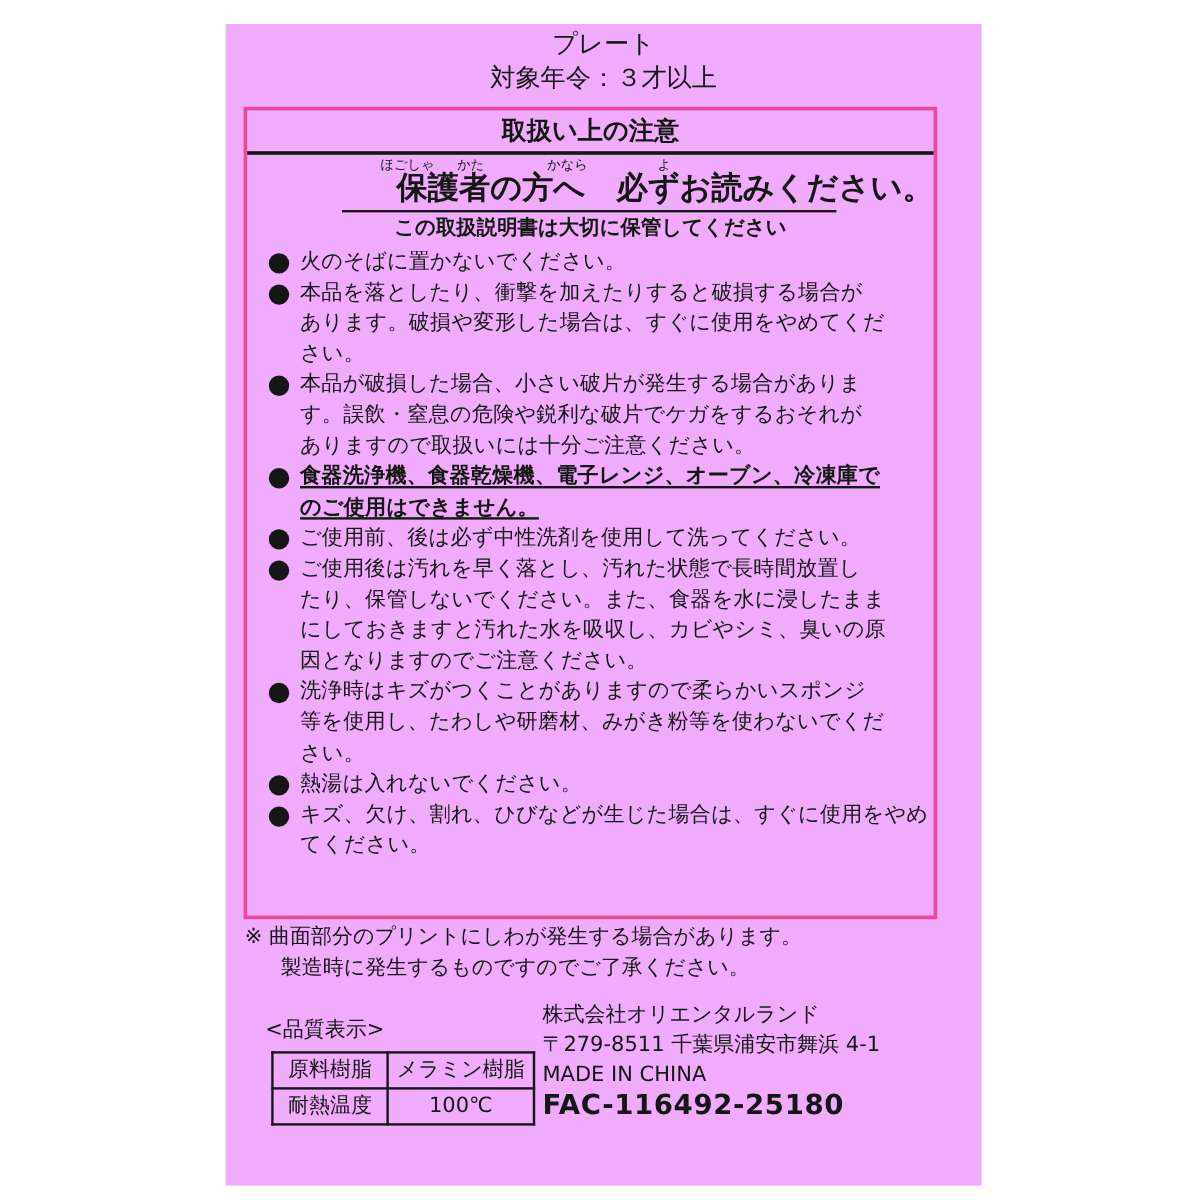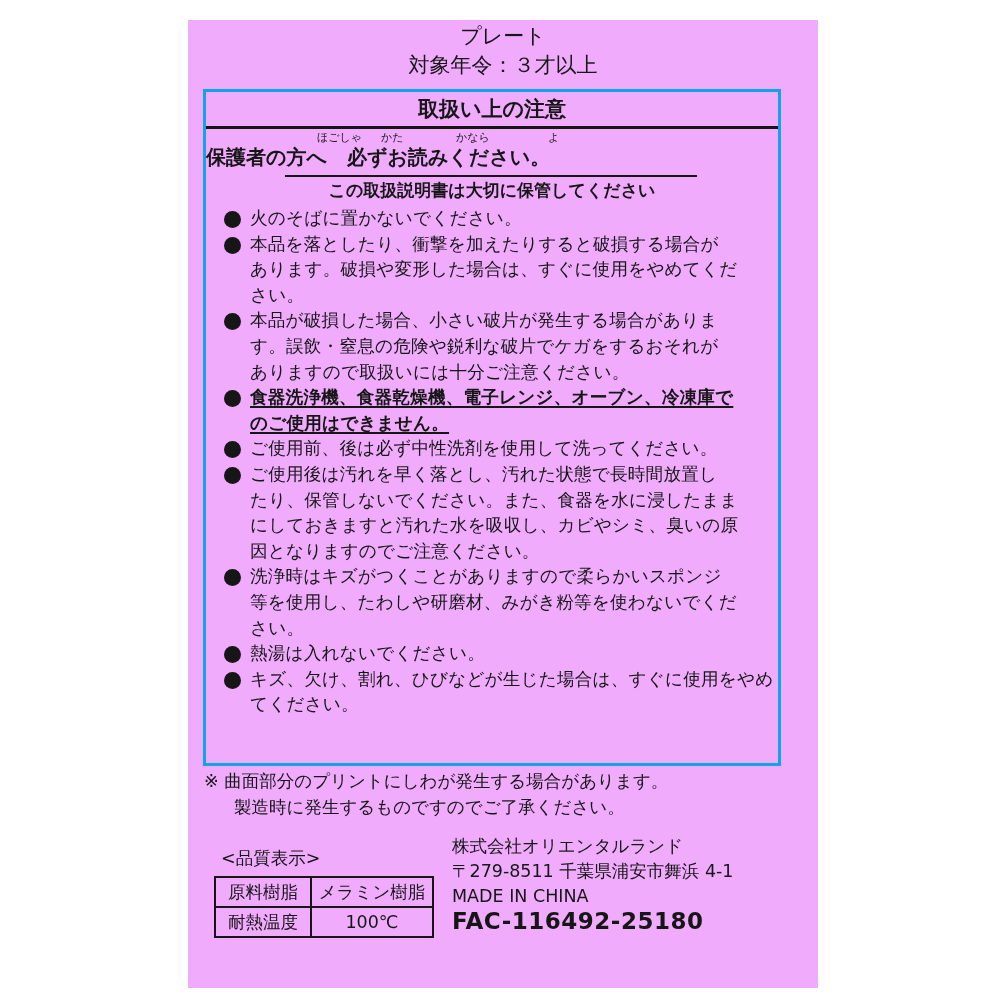--- a/index.html
+++ b/index.html
@@ -2,37 +2,37 @@
 <html><head>
   <meta charset="utf-8">
   <style>
     html, body { margin: 0; padding: 0; background: #ffffff; }
     body { width: 1000px; height: 1000px; position: relative; overflow: hidden;
            font-family: "DejaVu Sans", "Liberation Sans", sans-serif; color: #161616; }
     .card { position: absolute; left: 188px; top: 20px; width: 630px; height: 968px; background: #f0abfc; }
     .title { position: absolute; left: 0; width: 630px; text-align: center; font-size: 21px; line-height: 26px; }
     .title.t1 { top: 3px; }
     .title.t2 { top: 32px; }
-    .box { position: absolute; left: 15px; top: 69px; width: 572px; height: 671px; border: 3px solid #0ea5e9; }
+    .box { position: absolute; left: 15px; top: 69px; width: 572px; height: 671px; border: 3px solid #ec4899; }
     .box-header { position: absolute; left: 0; top: 0; width: 572px; height: 34px; border-bottom: 3px solid #161616;
                   text-align: center; font-size: 21px; line-height: 34px; font-weight: bold; }
     .furigana { position: absolute; top: 40px; font-size: 11px; line-height: 12px; }
-    .notice { position: absolute; left: 0; top: 51px; width: 572px; text-align: left; font-size: 20px; line-height: 28px; font-weight: bold; }
+    .notice { position: absolute; left: 0; top: 51px; width: 572px; text-align: right; font-size: 26px; line-height: 28px; font-weight: bold; }
     .notice-line { position: absolute; left: 79px; top: 83px; width: 412px; height: 2px; background: #161616; }
     .keep { position: absolute; left: 0; top: 86px; width: 572px; text-align: center; font-size: 17px; line-height: 24px; font-weight: bold; }
     .list { position: absolute; left: 17px; top: 114px; width: 545px; }
     .item { position: relative; padding-left: 27px; font-size: 17.6px; line-height: 25.6px; letter-spacing: 0.2px; }
     .bullet { position: absolute; left: 1px; top: 5px; width: 17px; height: 17px; border-radius: 50%; background: #161616; }
     .item.strong { font-weight: bold; }
     .item.strong .txt { text-decoration: underline; text-decoration-thickness: 2px; text-underline-offset: 3px; }
     .line { display: block; white-space: nowrap; }
     .note { position: absolute; left: 16px; top: 748px; font-size: 17.5px; line-height: 26px; }
     .note .line2 { padding-left: 30px; }
     .quality-label { position: absolute; left: 33px; top: 826px; font-size: 17.5px; line-height: 24px; }
-    .qtable { position: absolute; left: 26px; top: 856px; border-collapse: collapse; font-size: 17.5px; }
+    .qtable { position: absolute; left: 38px; top: 856px; border-collapse: collapse; font-size: 17.5px; }
     .qtable td { border: 2px solid #161616; height: 28px; padding: 0 4px; line-height: 28px; white-space: nowrap; }
     .qtable td.k { width: 86px; text-align: center; }
     .qtable td.v { width: 112px; text-align: center; }
     .company { position: absolute; left: 264px; top: 814px; font-size: 17.5px; line-height: 25px; }
     .company .code { font-weight: bold; font-size: 23px; letter-spacing: 0.5px; }
   </style>
 </head>
 <body>
 
 <div class="card">

